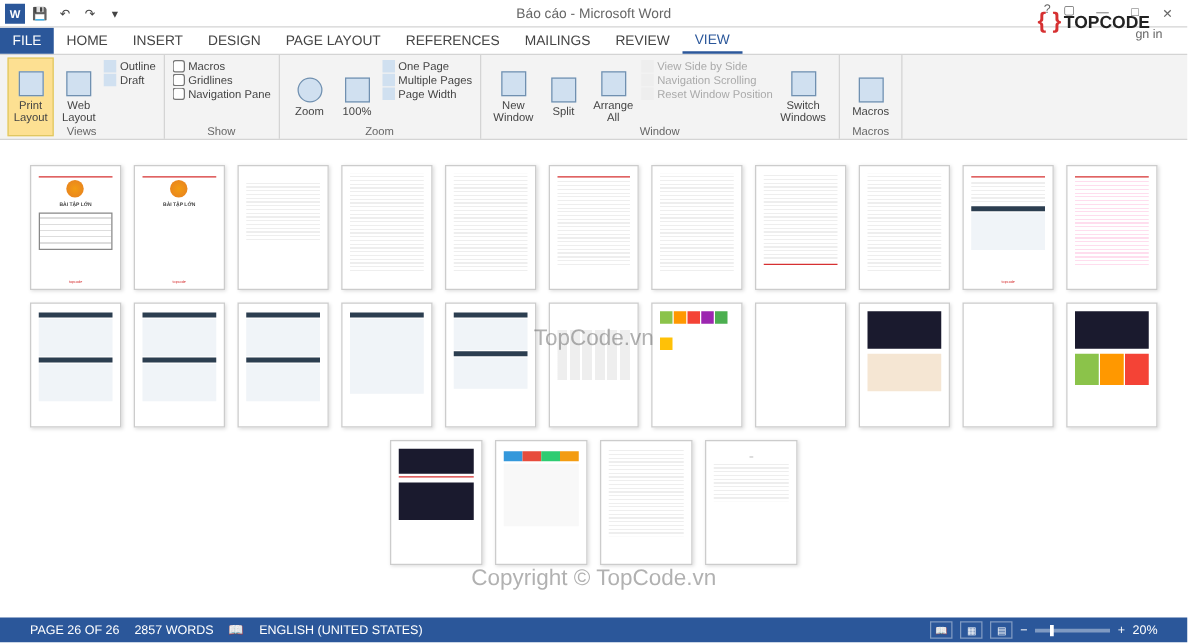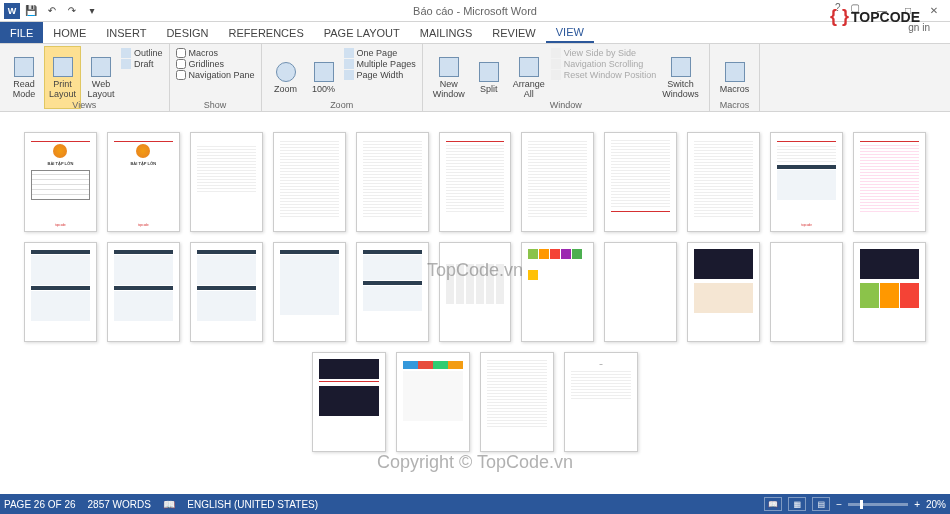--- a/index.html
+++ b/index.html
@@ -39,21 +39,21 @@
 .thumb .bluebar{height:4px;background:#2c3e50;margin:1px 0}
 .thumb .grayblock{background:#eee;height:8px;margin:1px 0}
 .thumb .darkblock{background:#1a1a2e;width:100%;height:60%;margin-top:6px}
 .thumb .colorstrip{display:flex;height:8px;margin:2px 0}
 .thumb .colorstrip span{flex:1}
 .thumb .table-mini{border:1px solid #888;height:30px;background:repeating-linear-gradient(0deg,#fff,#fff 4px,#ddd 4px,#ddd 5px)}
 .thumb .logo-dot{width:14px;height:14px;background:radial-gradient(circle,#f39c12,#e67e22);border-radius:50%;margin:2px auto}
 .thumb .title-text{text-align:center;font-size:4px;font-weight:bold;margin:3px 0}
 .thumb .red-footer{position:absolute;bottom:4px;left:0;right:0;text-align:center;font-size:3px;color:#d63031}
 .overlay-text{position:absolute;left:50%;transform:translateX(-50%);font-size:18px;font-weight:500;color:rgba(100,100,100,0.5);pointer-events:none;z-index:5}
-.statusbar{position:absolute;bottom:0;left:0;right:0;height:20px;background:#2b579a;color:#fff;display:flex;align-items:center;font-size:10px;padding:0 4px}
+.statusbar{position:absolute;bottom:0;left:0;right:0;height:20px;background:#2b579a;color:#fff;display:flex;align-items:center;font-size:10px;padding:0 24px}
 .status-item{margin-right:12px}
 .status-right{margin-left:auto;display:flex;align-items:center;gap:6px}
 .view-btn{width:18px;height:14px;border:1px solid rgba(255,255,255,0.4);display:flex;align-items:center;justify-content:center;font-size:8px}
 .zoom-slider{width:60px;height:3px;background:rgba(255,255,255,0.4);position:relative}
 .zoom-slider::after{content:"";position:absolute;left:20%;top:-3px;width:3px;height:9px;background:#fff}
 </style>
 </head>
 <body>
 
 <div class="titlebar">
@@ -74,35 +74,30 @@
   </div>
 </div>
 
 <div style="position:absolute;top:22px;right:20px;font-size:10px;color:#666;z-index:3">gn in</div>
 
 <div class="tabs">
   <div class="tab file">FILE</div>
   <div class="tab">HOME</div>
   <div class="tab">INSERT</div>
   <div class="tab">DESIGN</div>
+  <div class="tab">PAGE LAYOUT</div>
   <div class="tab">REFERENCES</div>
-  <div class="tab">PAGE LAYOUT</div>
   <div class="tab">MAILINGS</div>
   <div class="tab">REVIEW</div>
   <div class="tab active">VIEW</div>
 </div>
 
 <div class="ribbon">
   <div class="group">
     <div class="group-content">
-      <div class="big-btn">
-          <div class="icon"></div>
-          <span style="white-space:pre-line">Read
-Mode</span>
-        </div>
       <div class="big-btn active">
           <div class="icon"></div>
           <span style="white-space:pre-line">Print
 Layout</span>
         </div>
       <div class="big-btn">
           <div class="icon"></div>
           <span style="white-space:pre-line">Web
 Layout</span>
         </div>

